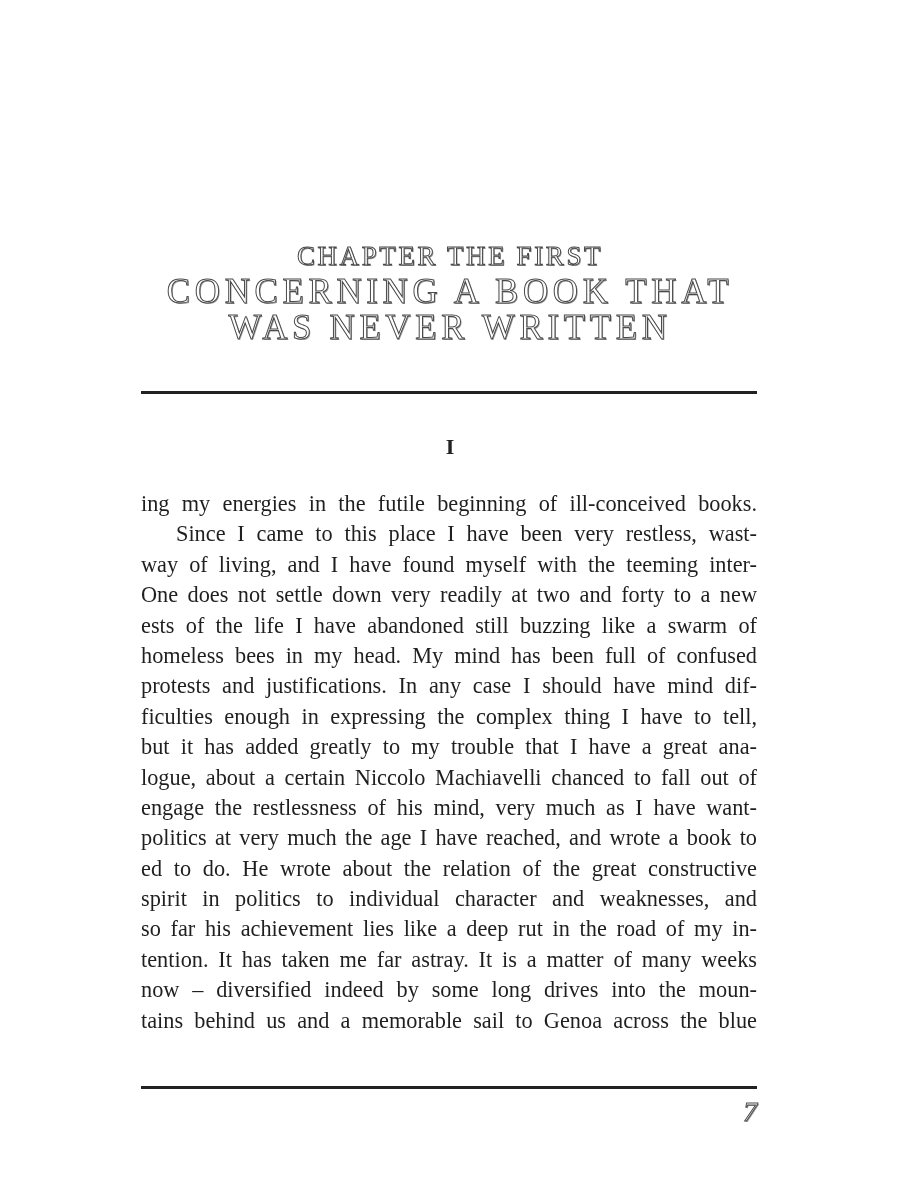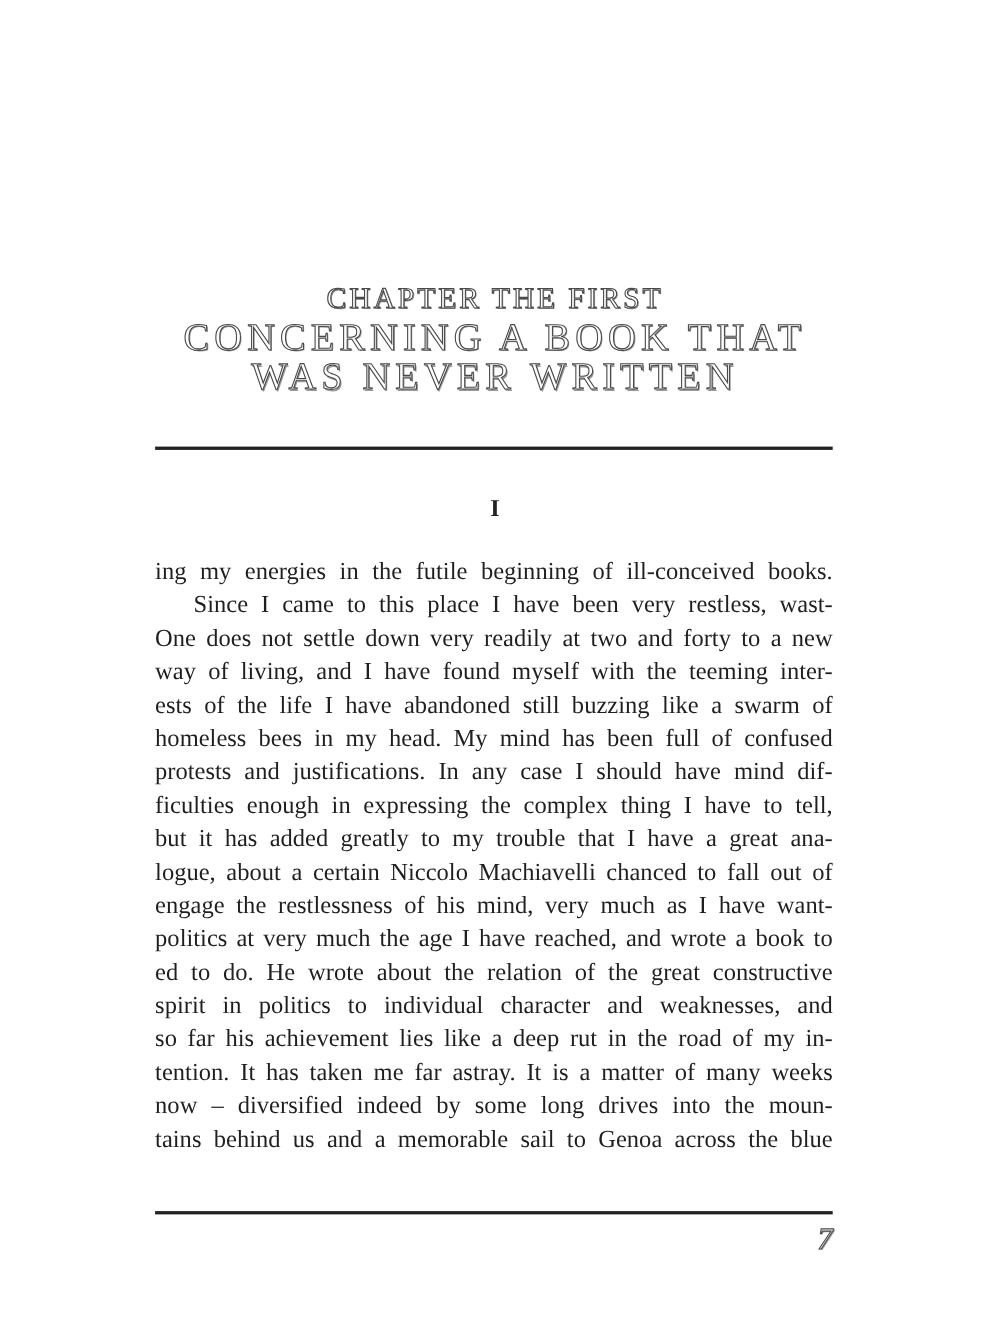--- a/index.html
+++ b/index.html
@@ -10,21 +10,21 @@
     body {
       width: 900px;
       height: 1200px;
       position: relative;
       overflow: hidden;
       color: #1f1f1f;
       font-family: "Liberation Serif", "DejaVu Serif", serif;
     }
     .page {
       position: absolute;
-      left: 0; top: 15px;
+      left: 0; top: 0;
       width: 900px; height: 914px;
     }
     .heading-block {
       position: absolute;
       left: 100px;
       width: 700px;
       top: 238px;
       text-align: center;
     }
     .engraved {
@@ -106,22 +106,22 @@
     <div class="chapter-title engraved">WAS NEVER WRITTEN</div>
   </div>
 
   <div class="rule top"></div>
 
   <div class="section-numeral">I</div>
 
   <p class="body-text">
     <span class="line">ing my energies in the futile beginning of ill-conceived books.</span>
     <span class="line indent">Since I came to this place I have been very restless, wast-</span>
+    <span class="line">way of living, and I have found myself with the teeming inter-</span>
     <span class="line">One does not settle down very readily at two and forty to a new</span>
-    <span class="line">way of living, and I have found myself with the teeming inter-</span>
     <span class="line">ests of the life I have abandoned still buzzing like a swarm of</span>
     <span class="line">homeless bees in my head. My mind has been full of confused</span>
     <span class="line">protests and justifications. In any case I should have mind dif-</span>
     <span class="line">ficulties enough in expressing the complex thing I have to tell,</span>
     <span class="line">but it has added greatly to my trouble that I have a great ana-</span>
     <span class="line">logue, about a certain Niccolo Machiavelli chanced to fall out of</span>
     <span class="line">engage the restlessness of his mind, very much as I have want-</span>
     <span class="line">politics at very much the age I have reached, and wrote a book to</span>
     <span class="line">ed to do. He wrote about the relation of the great constructive</span>
     <span class="line">spirit in politics to individual character and weaknesses, and</span>

